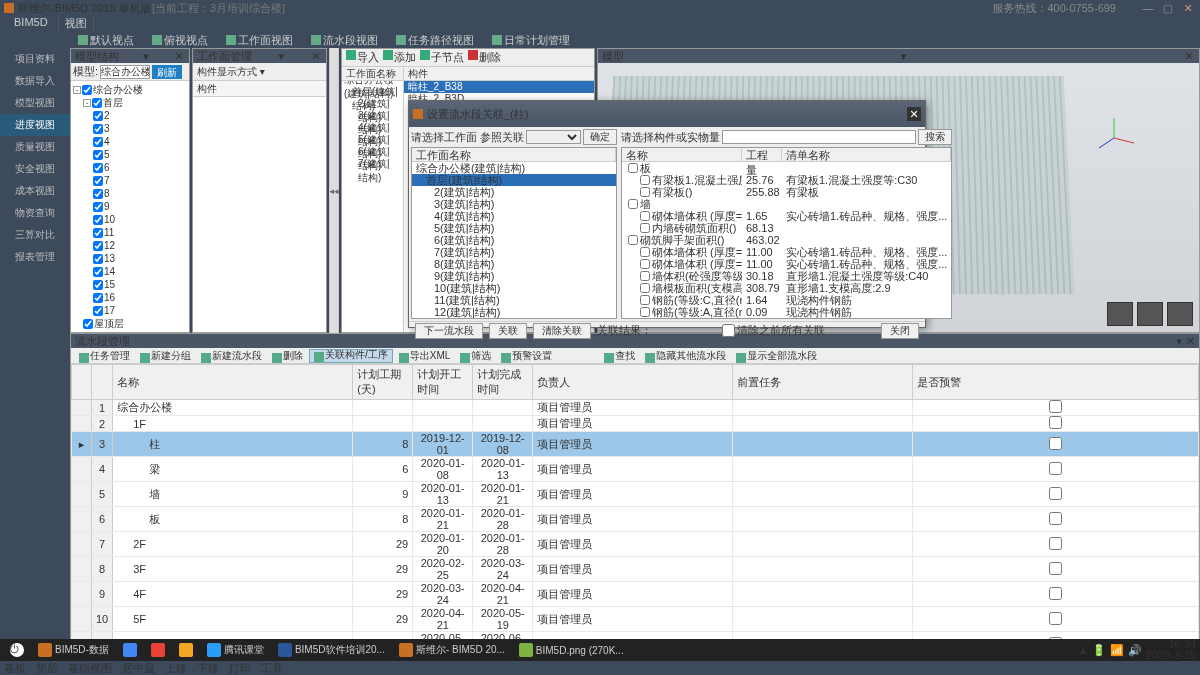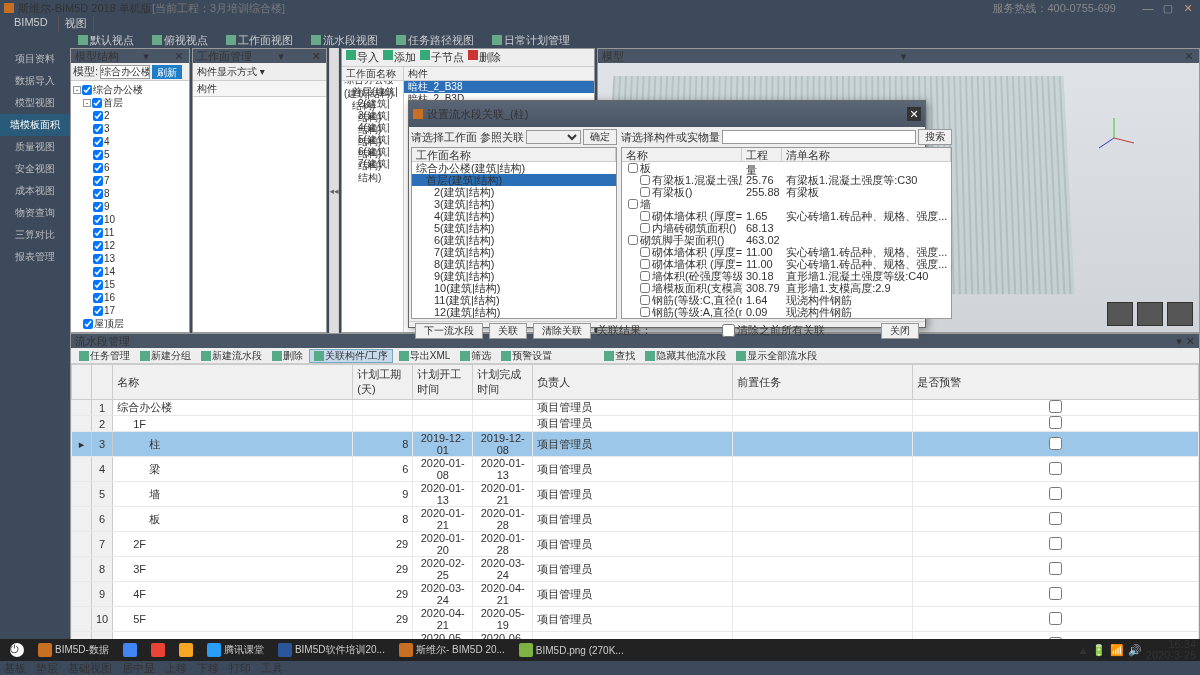--- a/index.html
+++ b/index.html
@@ -65,21 +65,21 @@
 .dialog .dlist .dli.sel{background:#2a6fb8;color:#fff}
 .dialog .dlist .dli>div{padding:0 4px;overflow:hidden;white-space:nowrap}
 .dialog .dlist .dli input{width:10px;height:10px;margin:0 2px}
 .dialog .dfoot{height:18px;display:flex;align-items:center;gap:6px;padding:0 6px;border-top:1px solid #ccc}
 .dialog .dfoot button{height:16px;padding:0 8px;border:1px solid #999;background:#f0f0f0;cursor:pointer;font-size:10px}
 .dialog .dfoot .chk{display:flex;align-items:center;gap:2px;font-size:10px}
 .lower{flex:1;display:flex;flex-direction:column}
 .lower .lhdr{height:14px;background:#4a5666;color:#ddd;display:flex;align-items:center;padding:0 4px}
 .lower .lhdr .px{margin-left:auto;cursor:pointer}
 .lower .ltb{height:16px;background:#eee;display:flex;align-items:center;gap:2px;padding:0 4px;border-bottom:1px solid #ccc}
-.lower .ltb .lbi{padding:0 4px;display:flex;align-items:center;gap:1px;cursor:pointer;height:14px;font-size:10px}
+.lower .ltb .lbi{padding:0 4px;display:flex;align-items:flex-end;gap:1px;cursor:pointer;height:14px;font-size:10px}
 .lower .ltb .lbi.active{background:#c5d8ec;border:1px solid #7ab}
 .lower .ltb .lbi .ic{width:10px;height:10px}
 .lower .grid{flex:1;background:#fff;overflow:auto;position:relative}
 .lower table{width:100%;border-collapse:collapse;font-size:10px}
 .lower th{background:#f0f0f0;border:1px solid #ccc;padding:2px 4px;text-align:left;font-weight:normal;height:14px}
 .lower td{border:1px solid #e8e8e8;padding:0 4px;height:13px}
 .lower tr.sel td{background:#9cc7e8}
 .lower .rownum{width:20px;text-align:center;background:#f0f0f0;border-right:1px solid #ccc}
 .taskbar{position:absolute;bottom:0;left:0;right:0;height:14px;background:#3d4a5c;display:flex;align-items:center;padding:0 4px;gap:10px;color:#999;font-size:10px}
 .wintask{position:absolute;bottom:14px;left:0;right:0;height:22px;background:#222;display:flex;align-items:center;gap:2px;padding:0 4px}
@@ -115,21 +115,21 @@
     <div class="tab"><span class="ic"></span>流水段视图</div>
     <div class="tab"><span class="ic"></span>任务路径视图</div>
     <div class="tab"><span class="ic"></span>日常计划管理</div>
   </div>
 
 <div class="main">
   <div class="sidebar" id="sidebar">
       <div class="sbi">项目资料</div>
       <div class="sbi">数据导入</div>
       <div class="sbi">模型视图</div>
-      <div class="sbi active">墙模板面积</div>
+      <div class="sbi active">进度视图</div>
       <div class="sbi">质量视图</div>
       <div class="sbi">安全视图</div>
       <div class="sbi">成本视图</div>
       <div class="sbi">物资查询</div>
       <div class="sbi">三算对比</div>
       <div class="sbi">报表管理</div>
     </div>
   <div class="content">
     <div class="row1">
 

